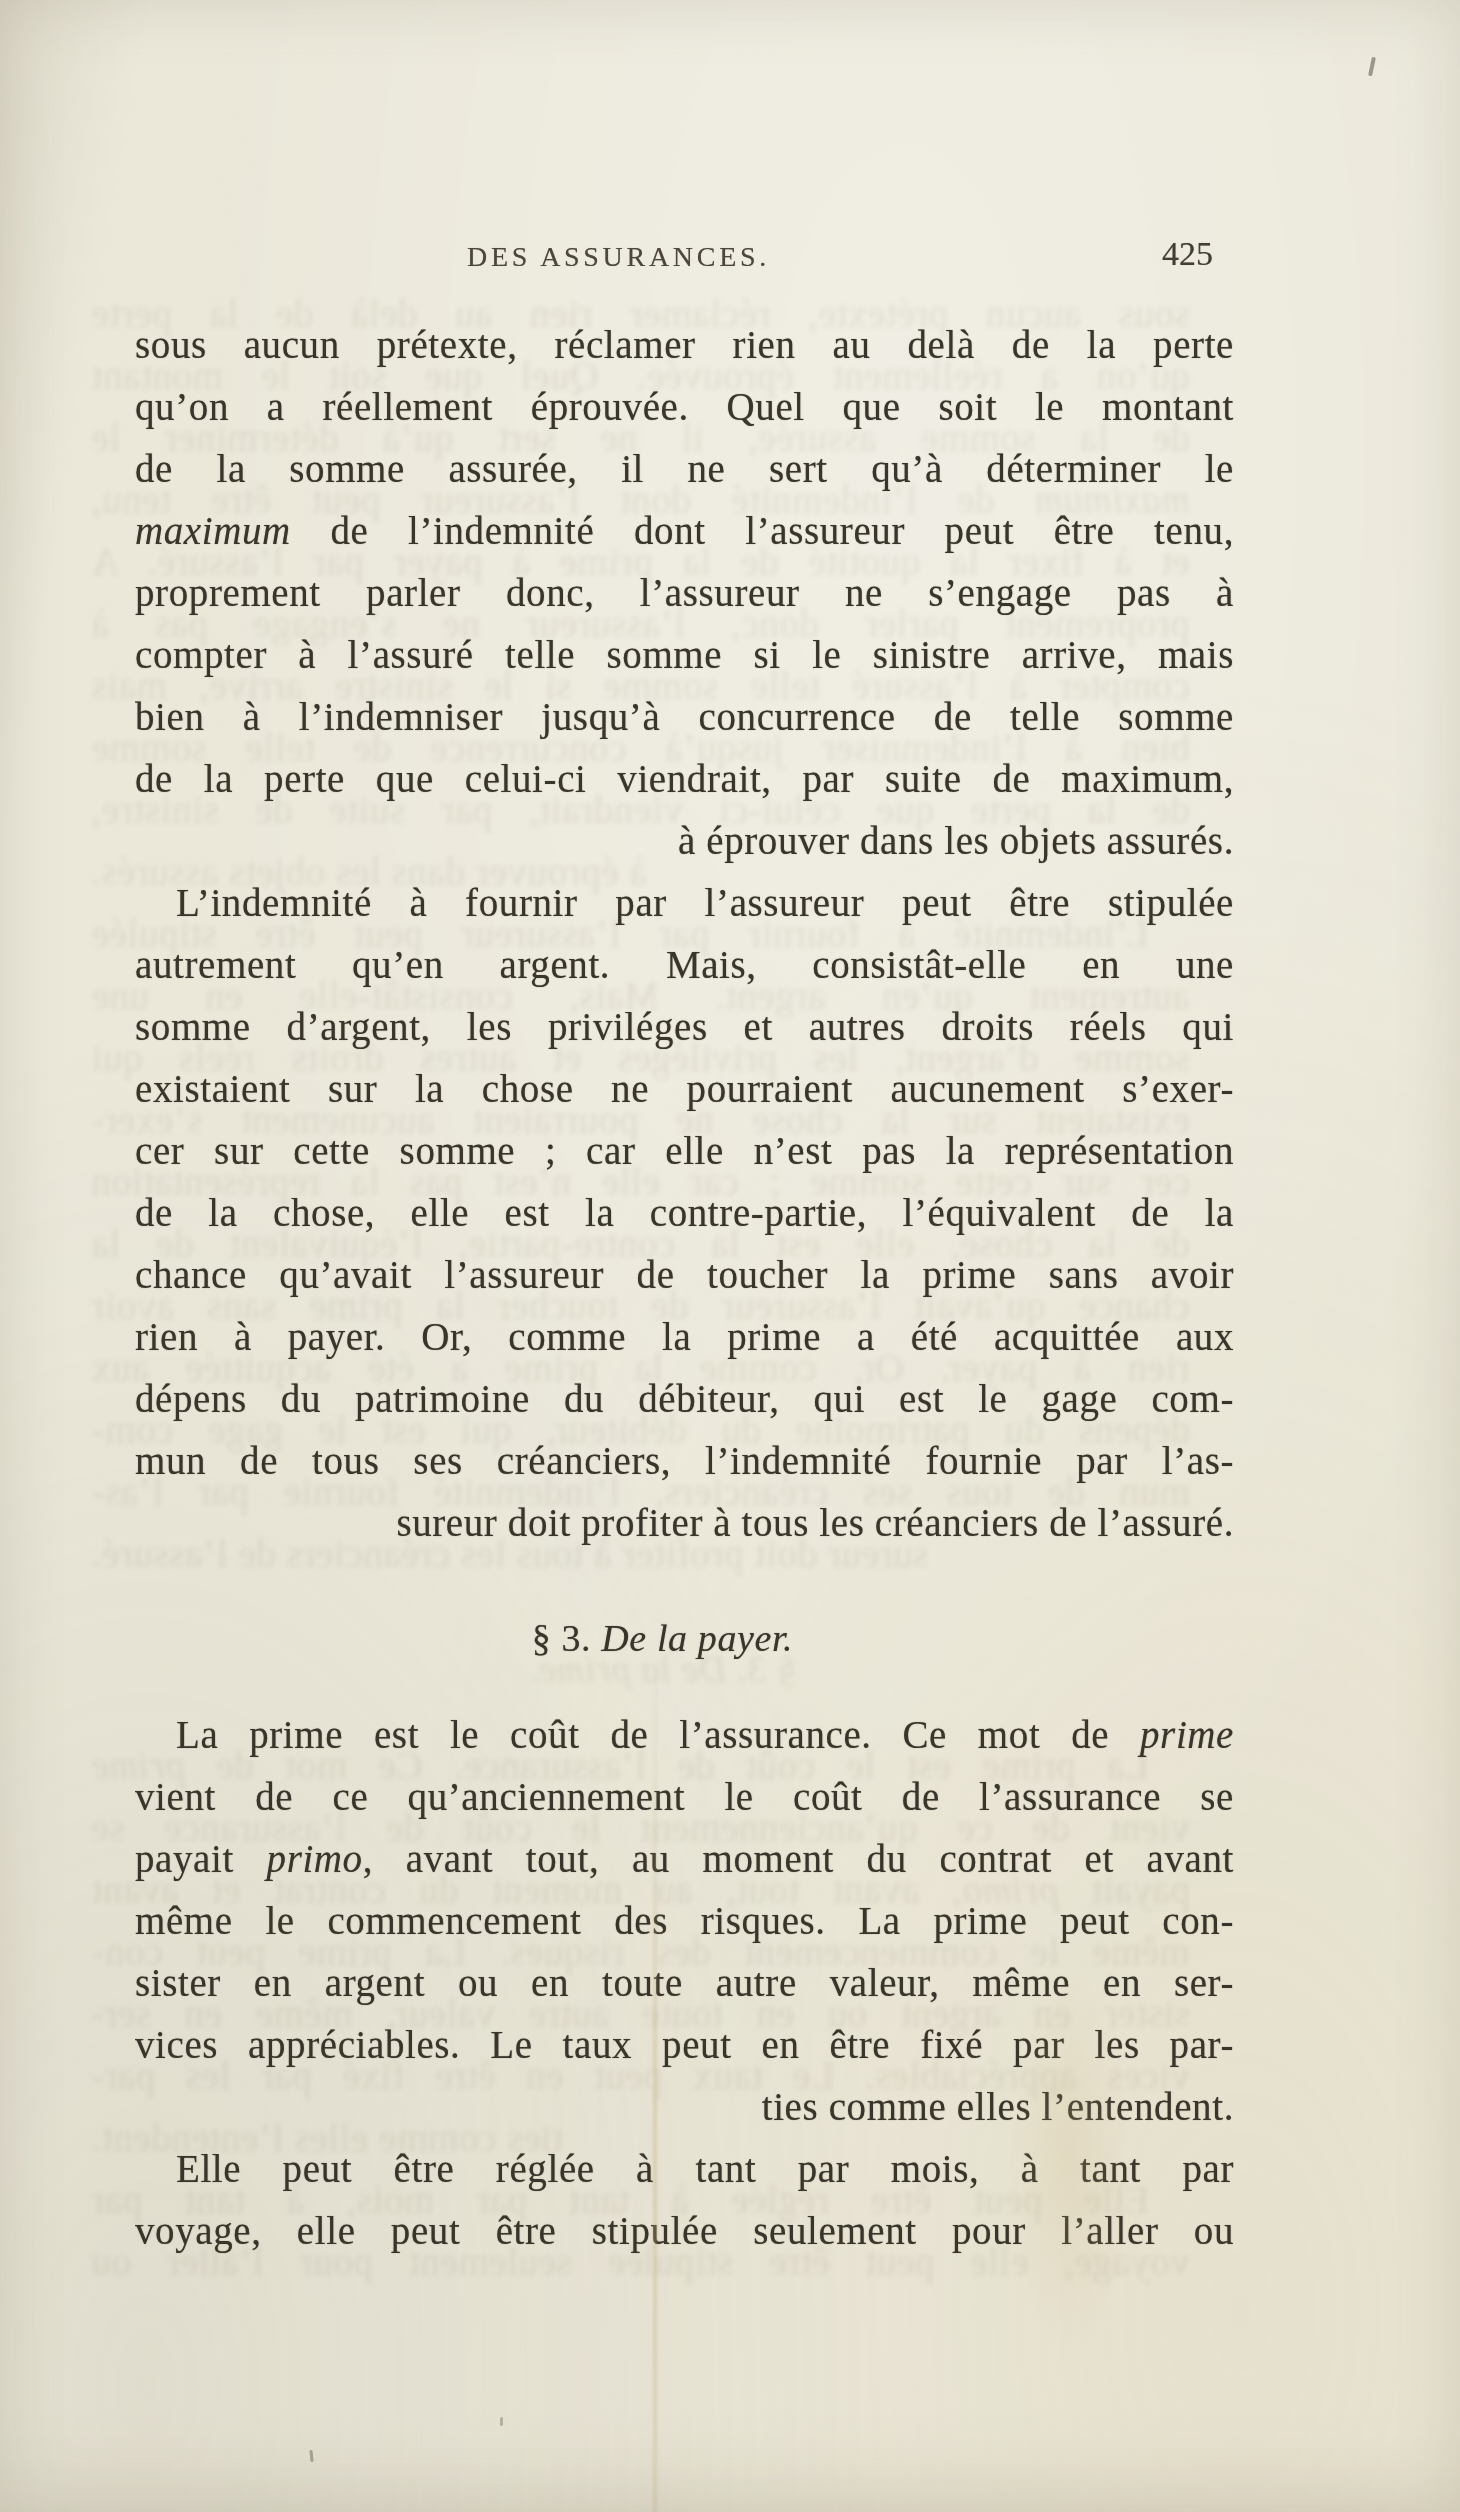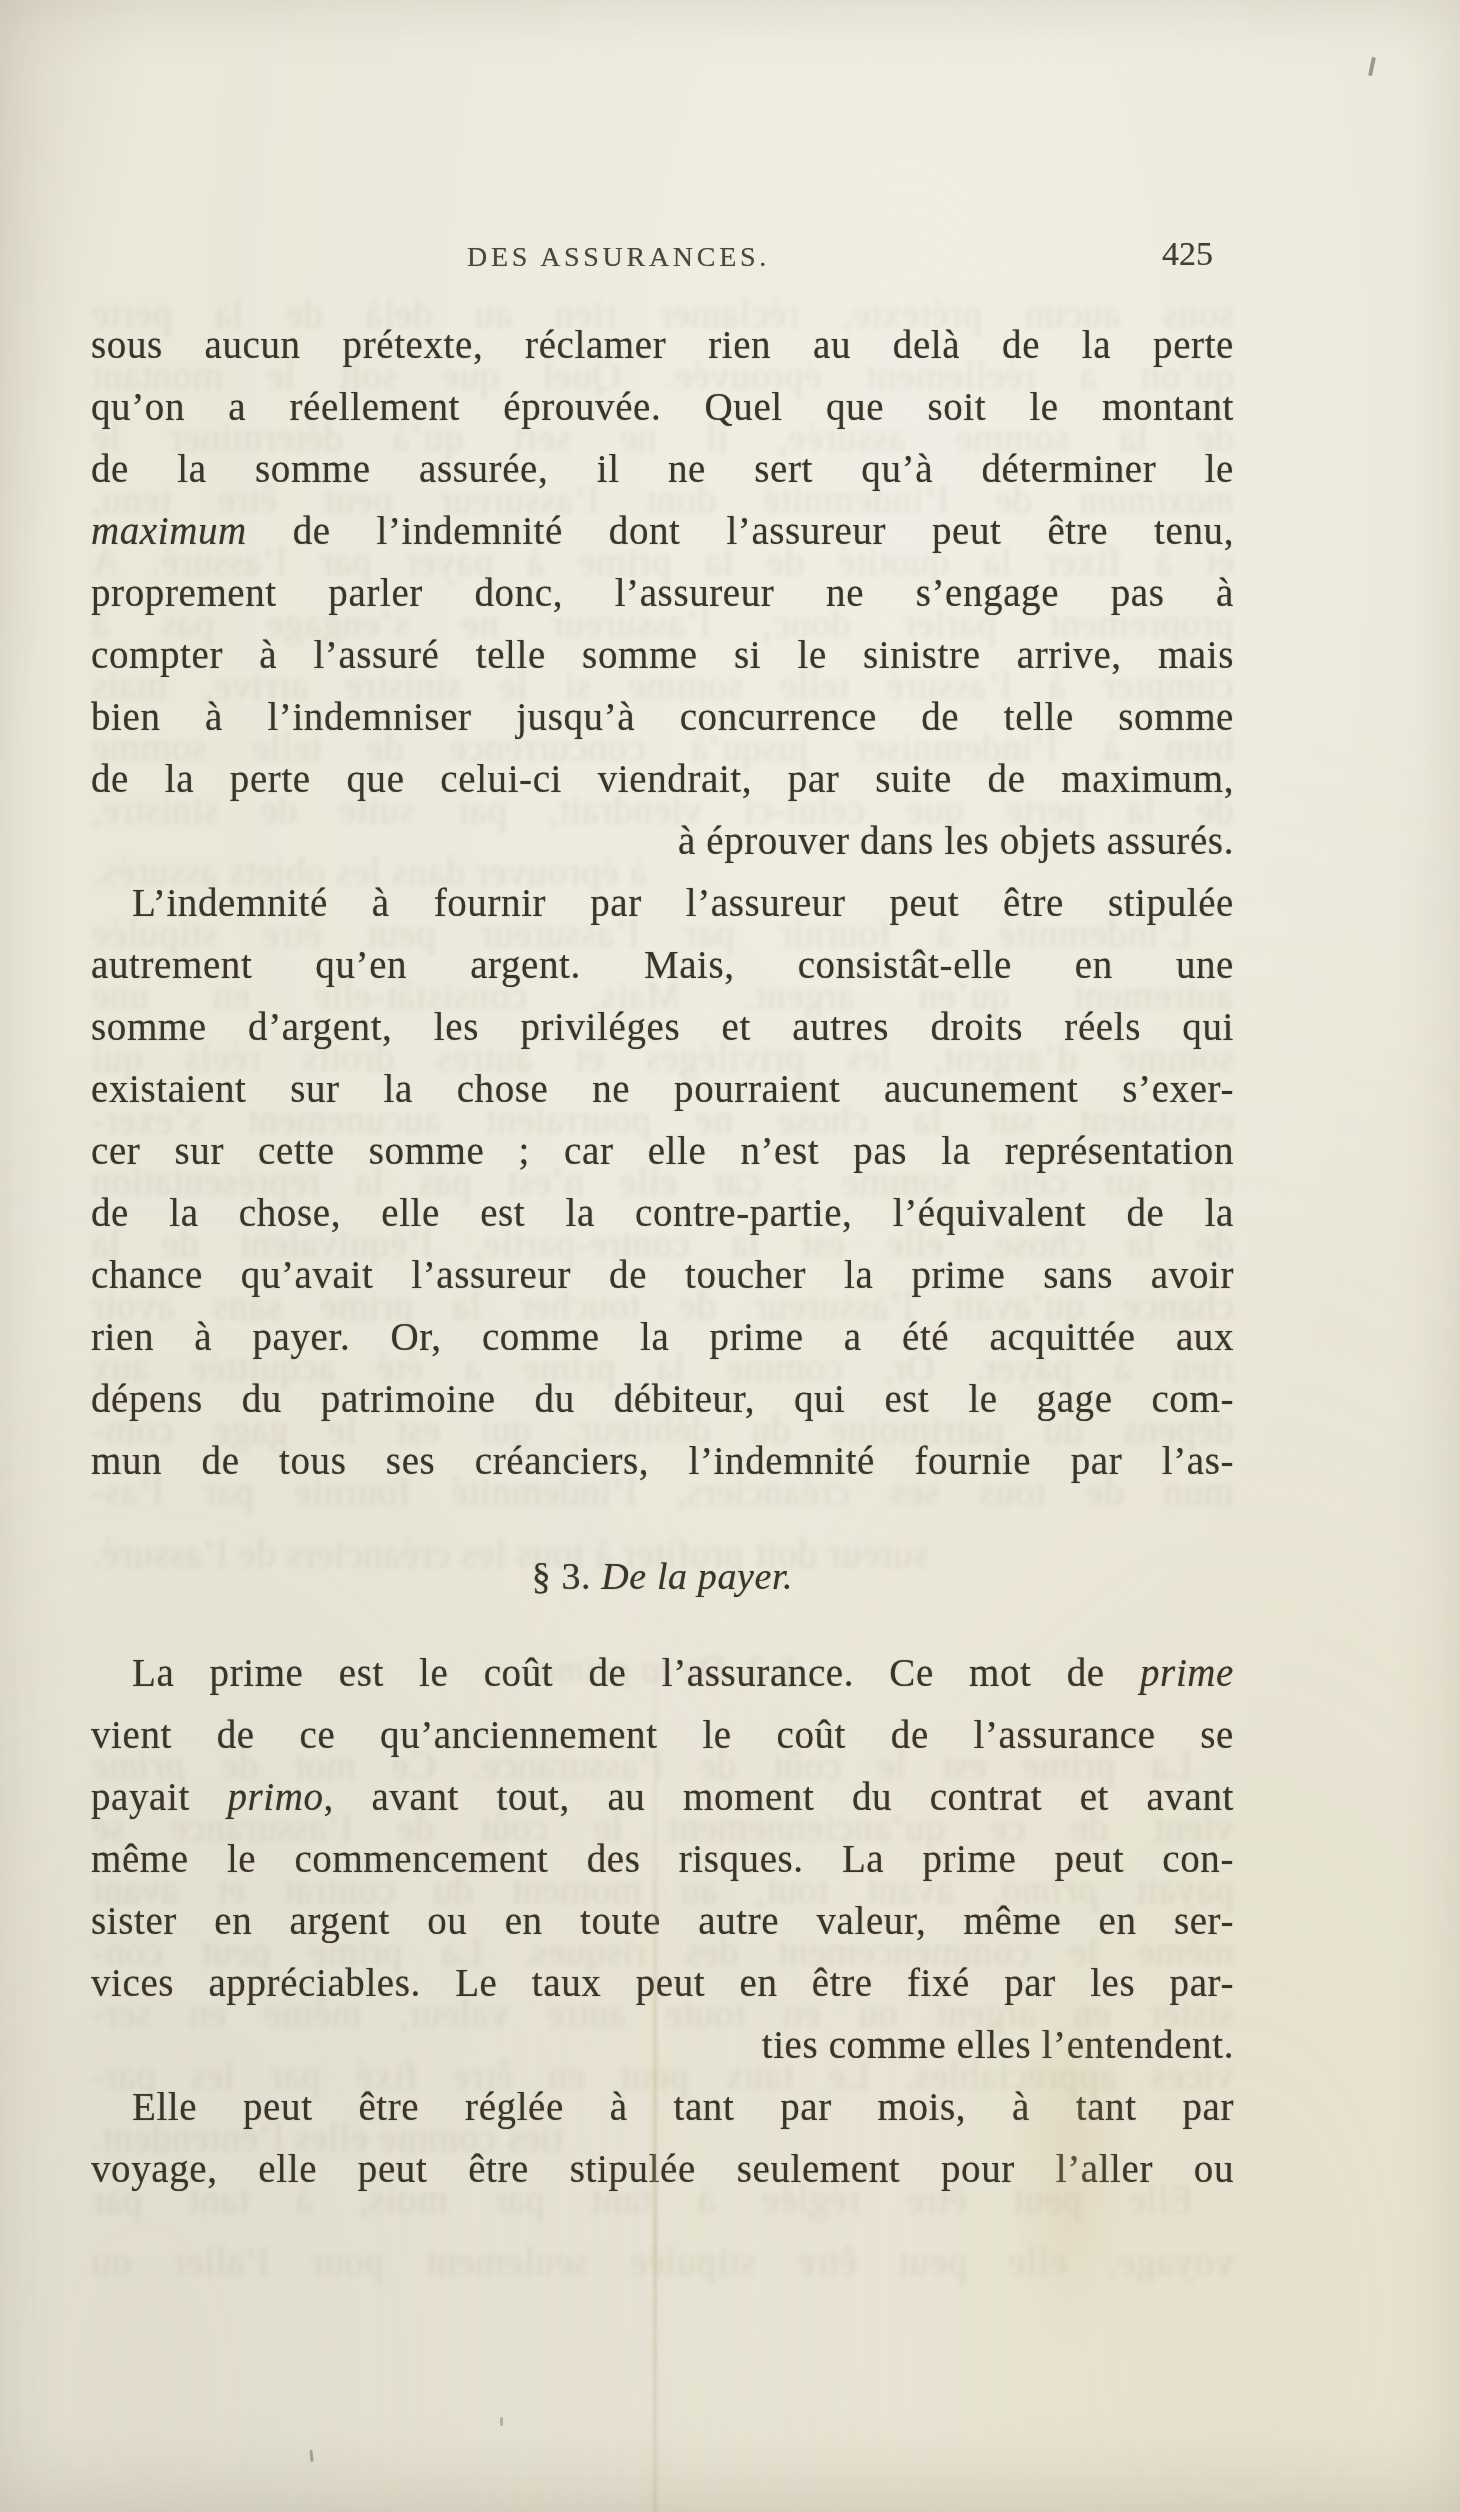--- a/index.html
+++ b/index.html
@@ -46,21 +46,21 @@
     position: absolute;
     left: 91px;
     top: 314px;
     width: 1143px;
     font-size: 39px;
     line-height: 62px;
     letter-spacing: 0.6px;
     text-shadow: 0 0 1.1px rgba(55,47,35,0.55);
   }
   .line { height: 62px; overflow: hidden; }
-  .line.jfy { text-align: justify; }
+  .line.jfy { text-align: justify; margin-left: 44px; }
   .line.jfy::after { content: ""; display: inline-block; width: 100%; height: 0; }
   .line.indent { text-indent: 41px; }
   .line.last { text-align: right; }
   .it { font-style: italic; }
 
   .heading {
     height: 62px;
     margin: 53px 0 35px 0;
     text-align: center;
     font-size: 38px;
@@ -192,20 +192,21 @@
     <div class="line indent jfy">L’indemnité à fournir par l’assureur peut être stipulée</div>
     <div class="line jfy">autrement qu’en argent. Mais, consistât-elle en une</div>
     <div class="line jfy">somme d’argent, les priviléges et autres droits réels qui</div>
     <div class="line jfy">existaient sur la chose ne pourraient aucunement s’exer-</div>
     <div class="line jfy">cer sur cette somme ; car elle n’est pas la représentation</div>
     <div class="line jfy">de la chose, elle est la contre-partie, l’équivalent de la</div>
     <div class="line jfy">chance qu’avait l’assureur de toucher la prime sans avoir</div>
     <div class="line jfy">rien à payer. Or, comme la prime a été acquittée aux</div>
     <div class="line jfy">dépens du patrimoine du débiteur, qui est le gage com-</div>
     <div class="line jfy">mun de tous ses créanciers, l’indemnité fournie par l’as-</div>
+    <div class="line last">sureur doit profiter à tous les créanciers de l’assuré.</div>
     <div class="heading"><span>§ 3. </span><span class="it">De la payer.</span></div>
     <div class="line indent jfy"><span>La prime est le coût de l’assurance. Ce mot de </span><span class="it">prime</span></div>
     <div class="line jfy">vient de ce qu’anciennement le coût de l’assurance se</div>
     <div class="line jfy"><span>payait </span><span class="it">primo</span><span>, avant tout, au moment du contrat et avant</span></div>
     <div class="line jfy">même le commencement des risques. La prime peut con-</div>
     <div class="line jfy">sister en argent ou en toute autre valeur, même en ser-</div>
     <div class="line jfy">vices appréciables. Le taux peut en être fixé par les par-</div>
     <div class="line last">ties comme elles l’entendent.</div>
     <div class="line indent jfy">Elle peut être réglée à tant par mois, à tant par</div>
     <div class="line jfy">voyage, elle peut être stipulée seulement pour l’aller ou</div>

